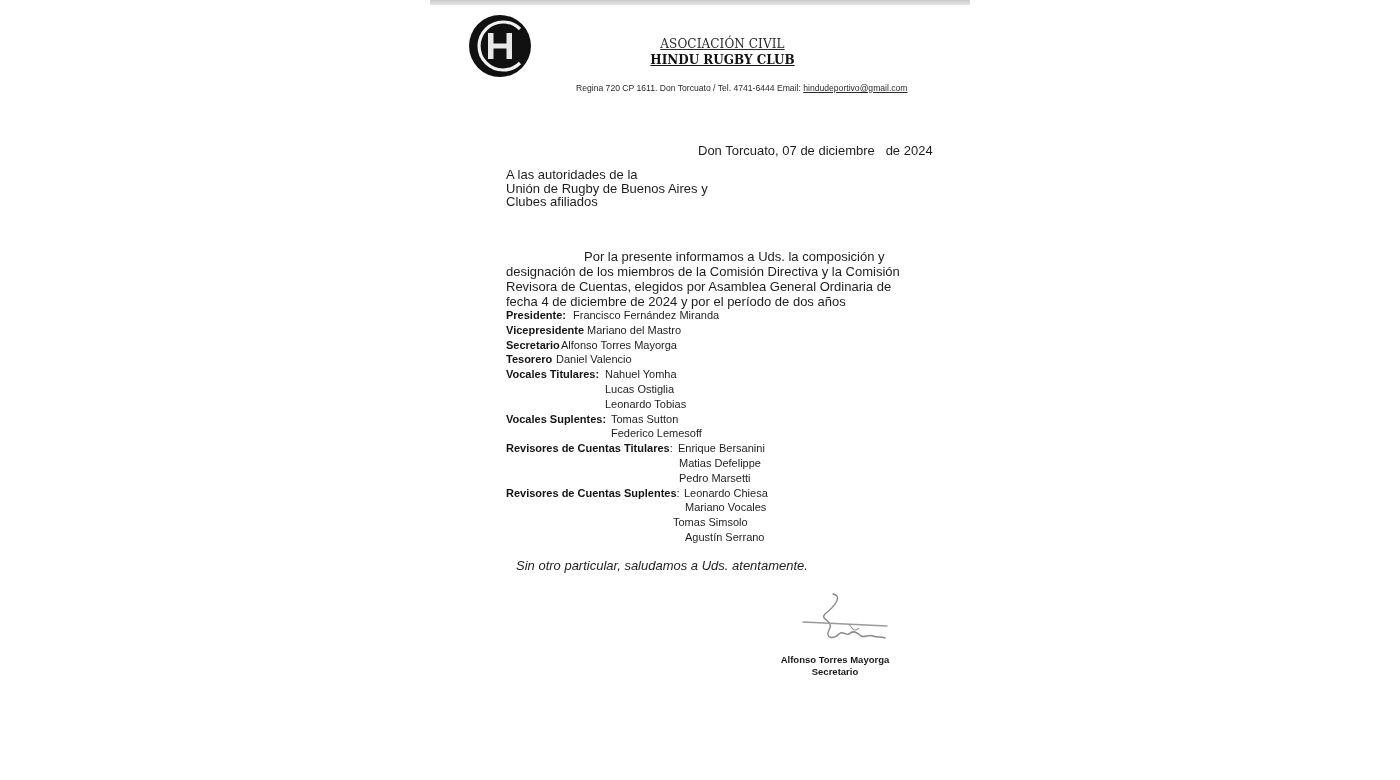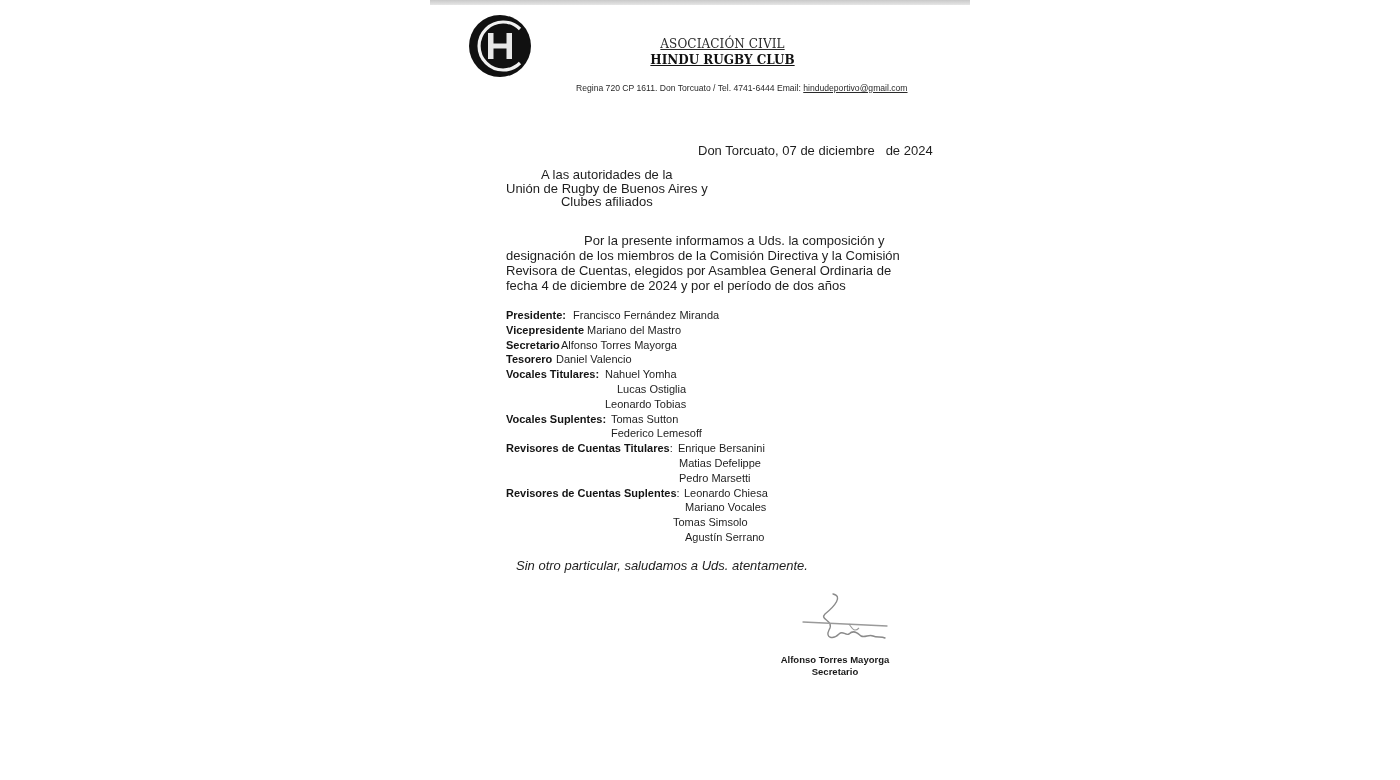--- a/index.html
+++ b/index.html
@@ -74,26 +74,25 @@
       color: #1e1e1e;
     }
     .date-line {
       left: 268px;
       top: 143px;
     }
     .addressee {
       left: 76px;
       top: 168px;
       line-height: 13.5px;
-      text-align: center;
     }
     .addressee div { height: 13.5px; }
     .body-para {
       left: 76px;
-      top: 233px;
+      top: 249px;
       width: 396px;
       white-space: normal;
       line-height: 15px;
     }
     .body-para .indent { display: inline-block; width: 78px; }
     .roster {
       position: absolute;
       left: 76px;
       top: 308px;
       font-size: 11px;
@@ -186,21 +185,21 @@
     <div class="roster-row">
       <span class="roster-role">Tesorero</span>
       <span class="roster-name" style="left:50px">Daniel Valencio</span>
     </div>
 
     <div class="roster-row">
       <span class="roster-role">Vocales Titulares:</span>
       <span class="roster-name" style="left:99px">Nahuel Yomha</span>
     </div>
     <div class="roster-row">
-      <span class="roster-name" style="left:111px">Lucas Ostiglia</span>
+      <span class="roster-name" style="left:99px">Lucas Ostiglia</span>
     </div>
     <div class="roster-row">
       <span class="roster-name" style="left:99px">Leonardo Tobias</span>
     </div>
 
     <div class="roster-row">
       <span class="roster-role">Vocales Suplentes:</span>
       <span class="roster-name" style="left:105px">Tomas Sutton</span>
     </div>
     <div class="roster-row">

